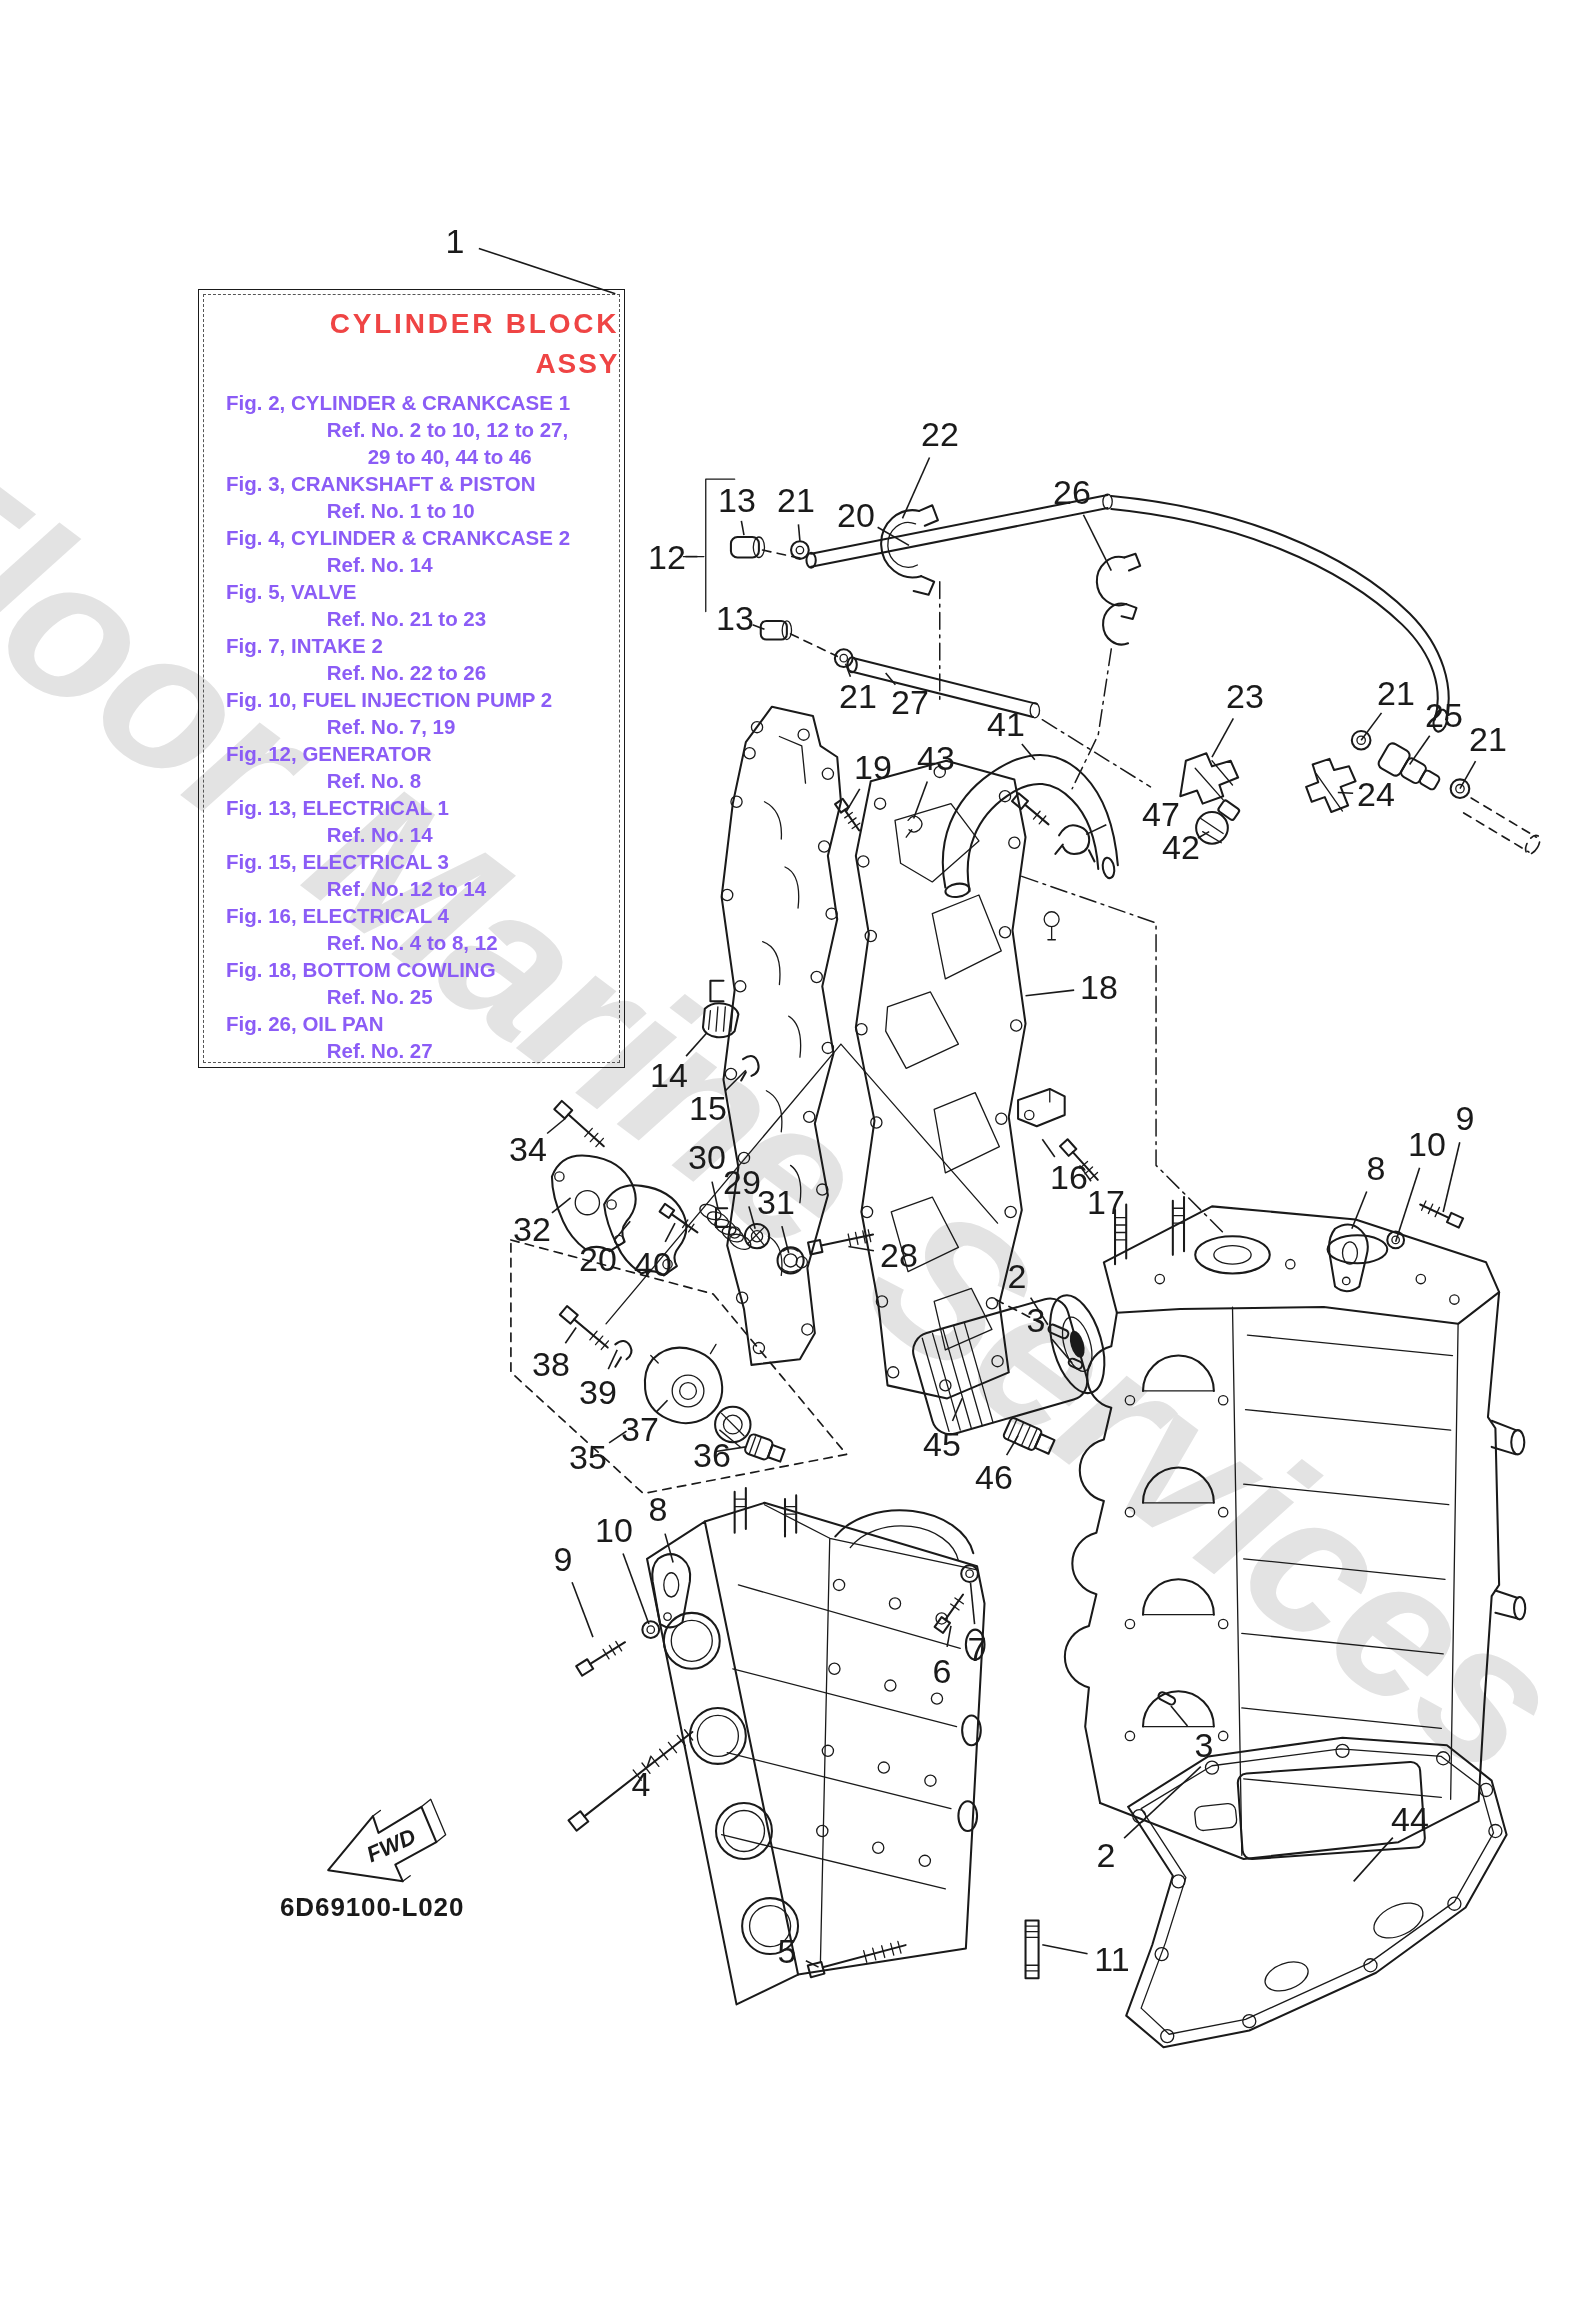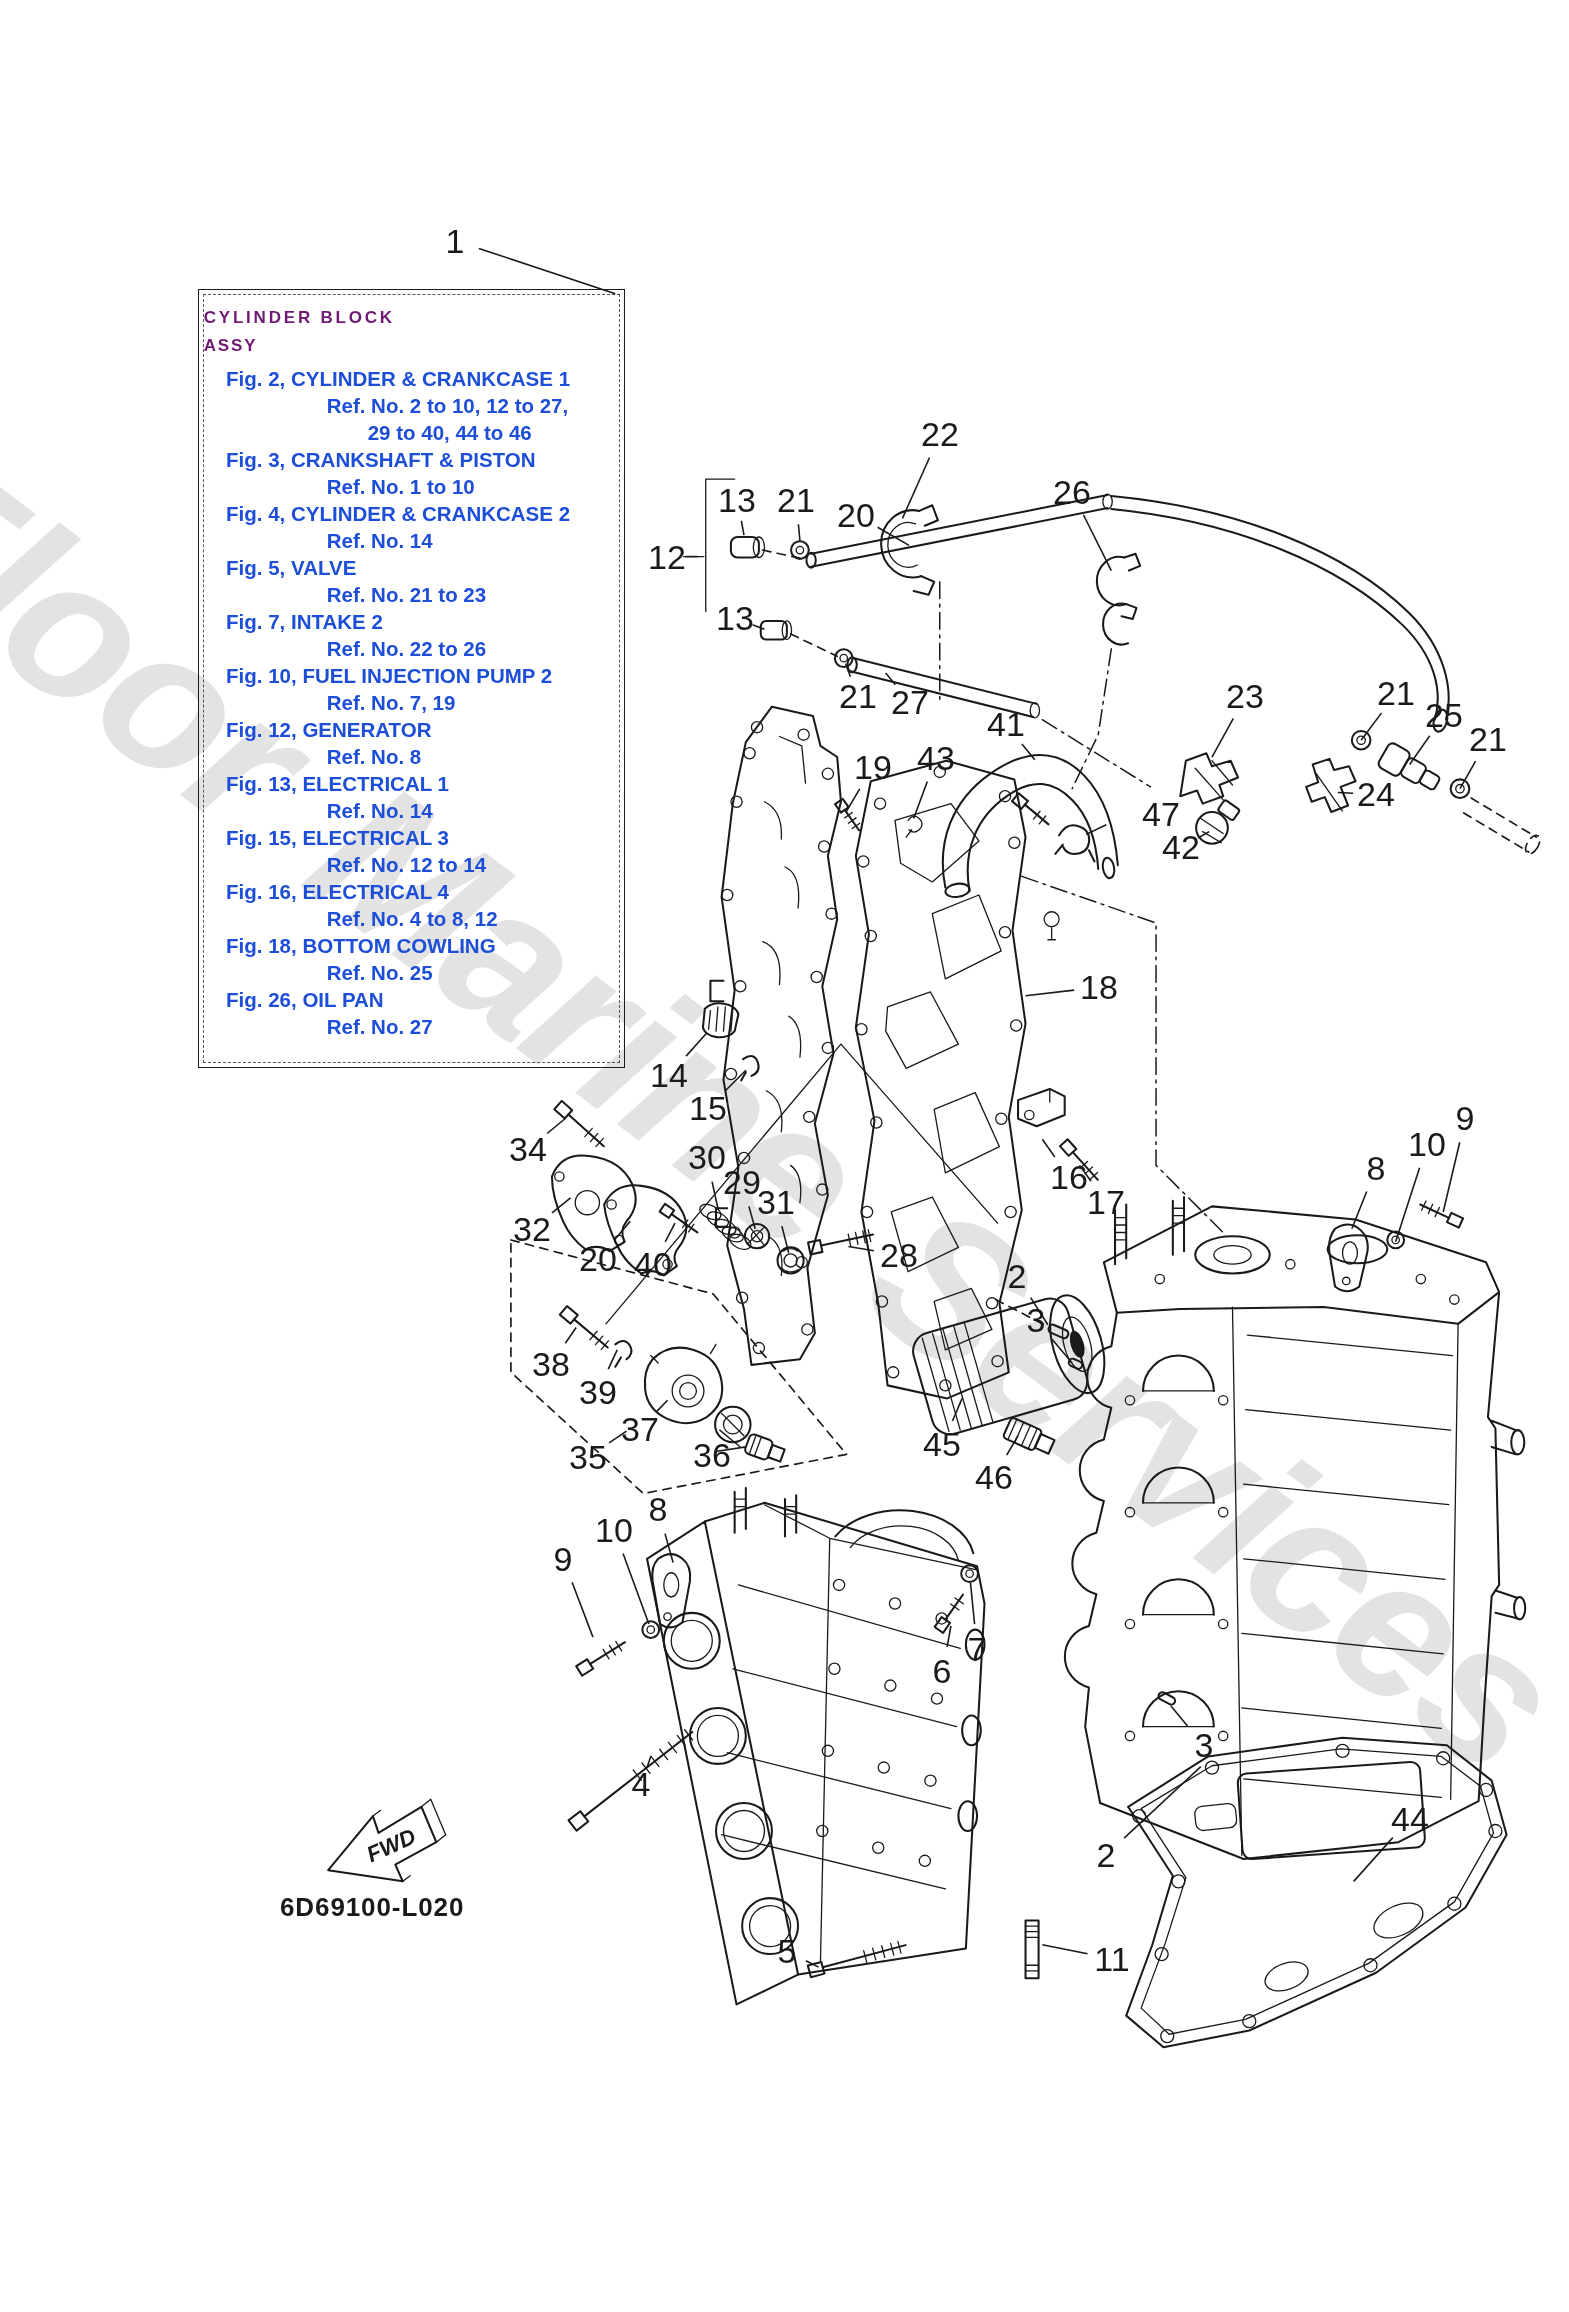--- a/index.html
+++ b/index.html
@@ -28,27 +28,27 @@
   
   .parts-box{
     position:absolute;left:198px;top:289px;width:427px;height:779px;z-index:2;
     border:1.9px solid #1a1a1a;box-sizing:border-box;background:transparent;
   }
   .pb-inner{
     position:absolute;left:3.7px;top:3.7px;right:3.7px;bottom:3.7px;
     border:1.4px dashed #555;box-sizing:border-box;overflow:hidden;
   }
   .pb-title{
-    text-align:left;font-weight:700;font-size:17px;letter-spacing:2.8px;
-    color:#701a75;margin-top:13px;
+    text-align:right;font-weight:700;font-size:28px;letter-spacing:2.8px;
+    color:#ef4444;margin-top:13px;
   }
   .pb-sub{margin-top:8.4px;letter-spacing:1.9px;}
   #parts-lines{margin-top:9.3px;}
   .pl-line{
-    font-weight:700;font-size:20.5px;line-height:27px;color:#1d4ed8;white-space:nowrap;
+    font-weight:700;font-size:20.5px;line-height:27px;color:#8b5cf6;white-space:nowrap;
   }
   .indent-0{padding-left:22.4px;}
   .indent-1{padding-left:123px;}
   .indent-2{padding-left:164px;}
   
   .code-label{
     position:absolute;left:280px;top:1892px;z-index:2;
     font-weight:700;font-size:26px;color:#1a1a1a;letter-spacing:0.9px;
   }
   

